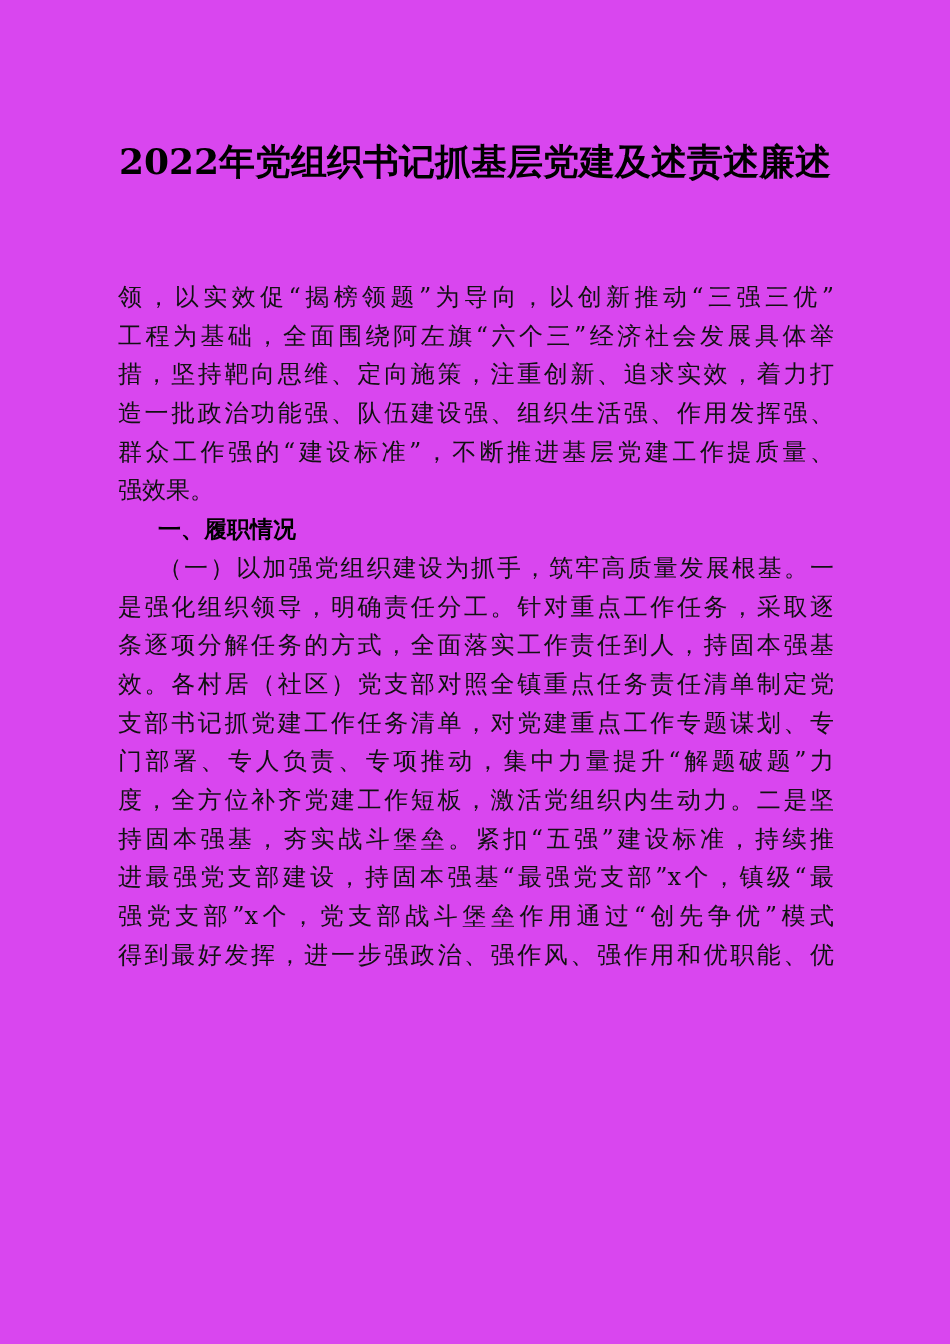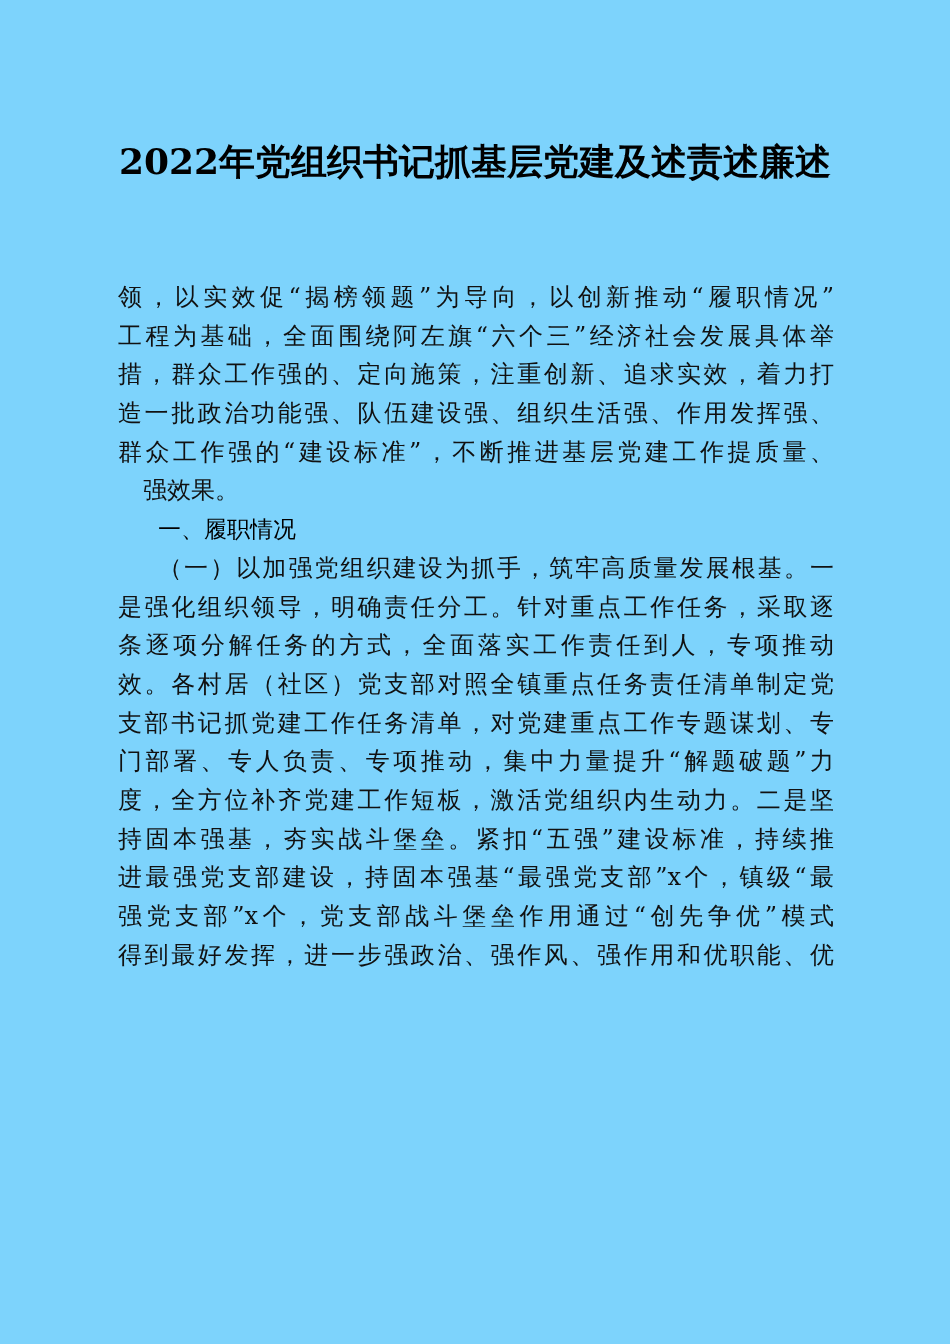--- a/index.html
+++ b/index.html
@@ -1,60 +1,60 @@
 <!DOCTYPE html>
 <html><head>
   <meta charset="utf-8">
   <style>
     html, body { margin: 0; padding: 0; background: #ffffff; }
     body { width: 950px; height: 1344px; position: relative; overflow: hidden; }
-    .page { position: absolute; left: 0; top: 0; width: 950px; height: 1344px; background: #7dd3fc; }
+    .page { position: absolute; left: 0; top: 0; width: 950px; height: 1344px; background: #d946ef; }
     .title {
       position: absolute; left: 110px; top: 138px; width: 730px;
       text-align: center;
       font-family: "DejaVu Serif", "Liberation Serif", serif;
       font-weight: bold; font-size: 36px; line-height: 46px; color: #000;
       letter-spacing: 0px;
     }
     .body-text {
       position: absolute; left: 118px; top: 278px; width: 716px;
       font-family: "DejaVu Serif", "Liberation Serif", serif;
       font-size: 24px; line-height: 38.7px; color: #111;
       text-align: justify; text-align-last: left;
     }
     .line { display: block; white-space: nowrap; height: 38.7px; text-align: justify; text-align-last: justify; }
-    .line.last { text-align-last: left; margin-left: 25px; }
+    .line.last { text-align-last: left; }
     .indent { padding-left: 40px; }
     .heading1 {
       display: block; height: 38.7px; padding-left: 40px;
       font-family: "DejaVu Sans", "Liberation Sans", sans-serif;
-      font-weight: normal; font-size: 23px; color: #000;
+      font-weight: bold; font-size: 23px; color: #000;
     }
   </style>
 </head>
 <body>
 
 <div class="page">
   <div class="title">
     <div>2022年党组织书记抓基层党建及述责述廉述</div>
   </div>
 
   <div class="body-text">
-    <span class="line">领，以实效促“揭榜领题”为导向，以创新推动“履职情况”</span>
+    <span class="line">领，以实效促“揭榜领题”为导向，以创新推动“三强三优”</span>
     <span class="line">工程为基础，全面围绕阿左旗“六个三”经济社会发展具体举</span>
-    <span class="line">措，群众工作强的、定向施策，注重创新、追求实效，着力打</span>
+    <span class="line">措，坚持靶向思维、定向施策，注重创新、追求实效，着力打</span>
     <span class="line">造一批政治功能强、队伍建设强、组织生活强、作用发挥强、</span>
     <span class="line">群众工作强的“建设标准”，不断推进基层党建工作提质量、</span>
     <span class="line last">强效果。</span>
 
     <span class="heading1">一、履职情况</span>
 
     <span class="line indent">（一）以加强党组织建设为抓手，筑牢高质量发展根基。一</span>
     <span class="line">是强化组织领导，明确责任分工。针对重点工作任务，采取逐</span>
-    <span class="line">条逐项分解任务的方式，全面落实工作责任到人，专项推动</span>
+    <span class="line">条逐项分解任务的方式，全面落实工作责任到人，持固本强基</span>
     <span class="line">效。各村居（社区）党支部对照全镇重点任务责任清单制定党</span>
     <span class="line">支部书记抓党建工作任务清单，对党建重点工作专题谋划、专</span>
     <span class="line">门部署、专人负责、专项推动，集中力量提升“解题破题”力</span>
     <span class="line">度，全方位补齐党建工作短板，激活党组织内生动力。二是坚</span>
     <span class="line">持固本强基，夯实战斗堡垒。紧扣“五强”建设标准，持续推</span>
     <span class="line">进最强党支部建设，持固本强基“最强党支部”x个，镇级“最</span>
     <span class="line">强党支部”x个，党支部战斗堡垒作用通过“创先争优”模式</span>
     <span class="line">得到最好发挥，进一步强政治、强作风、强作用和优职能、优</span>
   </div>
 </div>

